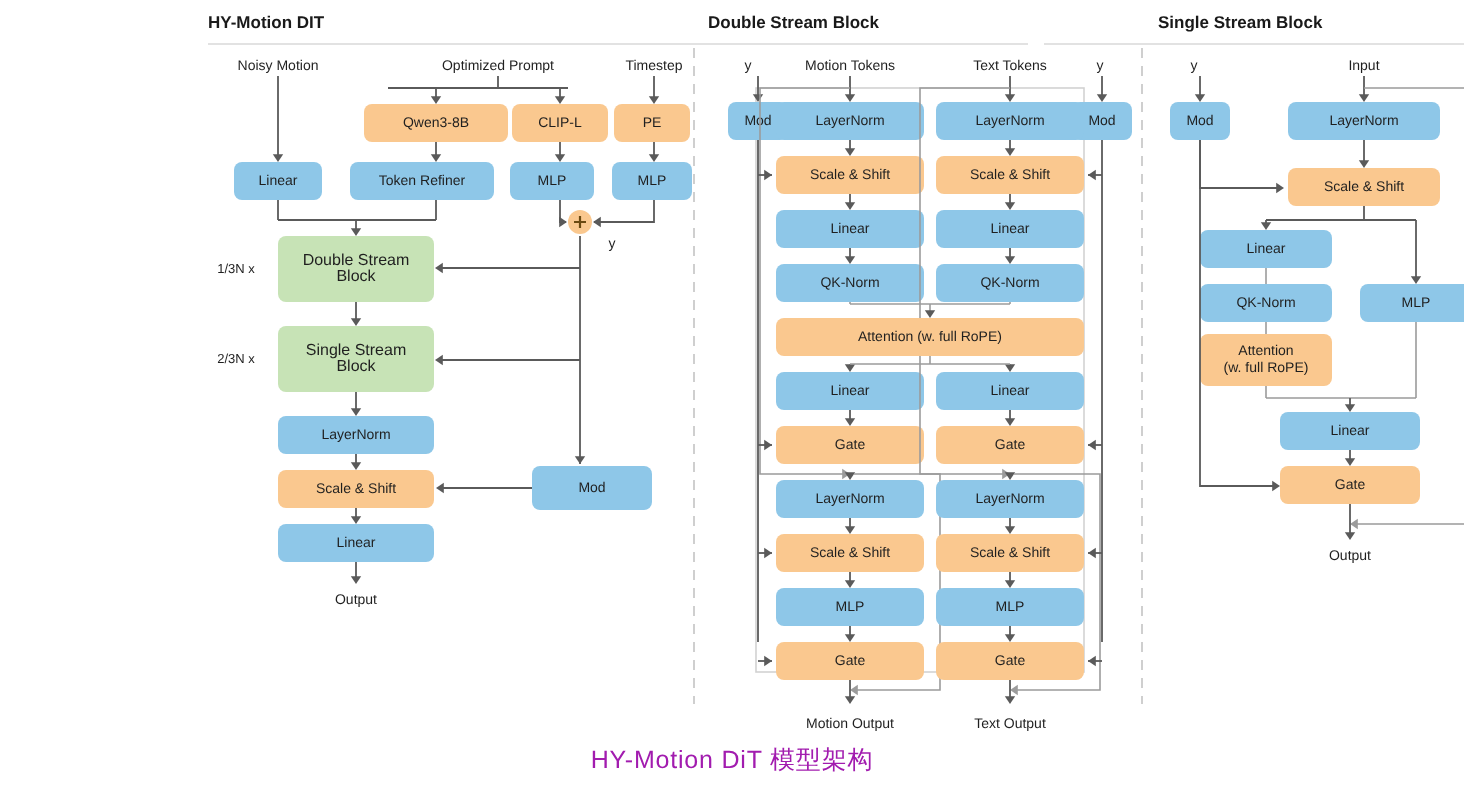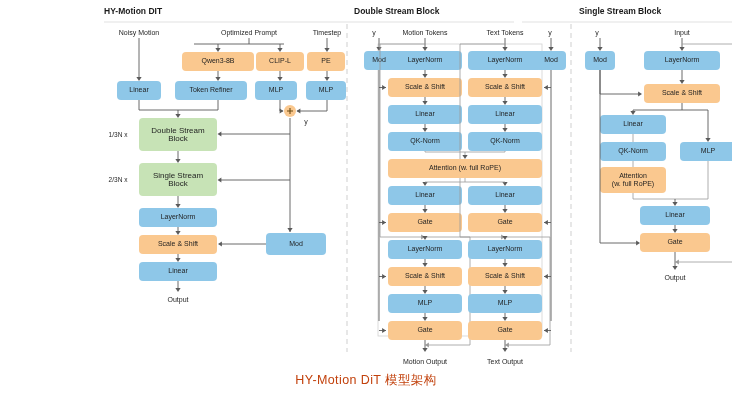--- a/index.html
+++ b/index.html
@@ -51,21 +51,21 @@
     text-anchor: middle;
     dominant-baseline: middle;
   }
   .caption {
     position: absolute;
     left: 0;
     top: 372px;
     width: 732px;
     text-align: center;
     font-size: 12.5px;
-    color: #c2410c;
+    color: #a21caf;
     letter-spacing: 0.4px;
   }
   .hdr-rule { stroke: #d9d9d9; stroke-width: 0.8; }
   .divider { stroke: #cfcfcf; stroke-width: 1; stroke-dasharray: 5 4; }
   .edge { stroke: #5a5a5a; stroke-width: 0.9; fill: none; }
   .edge-light { stroke: #9b9b9b; stroke-width: 0.8; fill: none; }
   .box { stroke: none; }
 </style>
 </head>
 <body>

